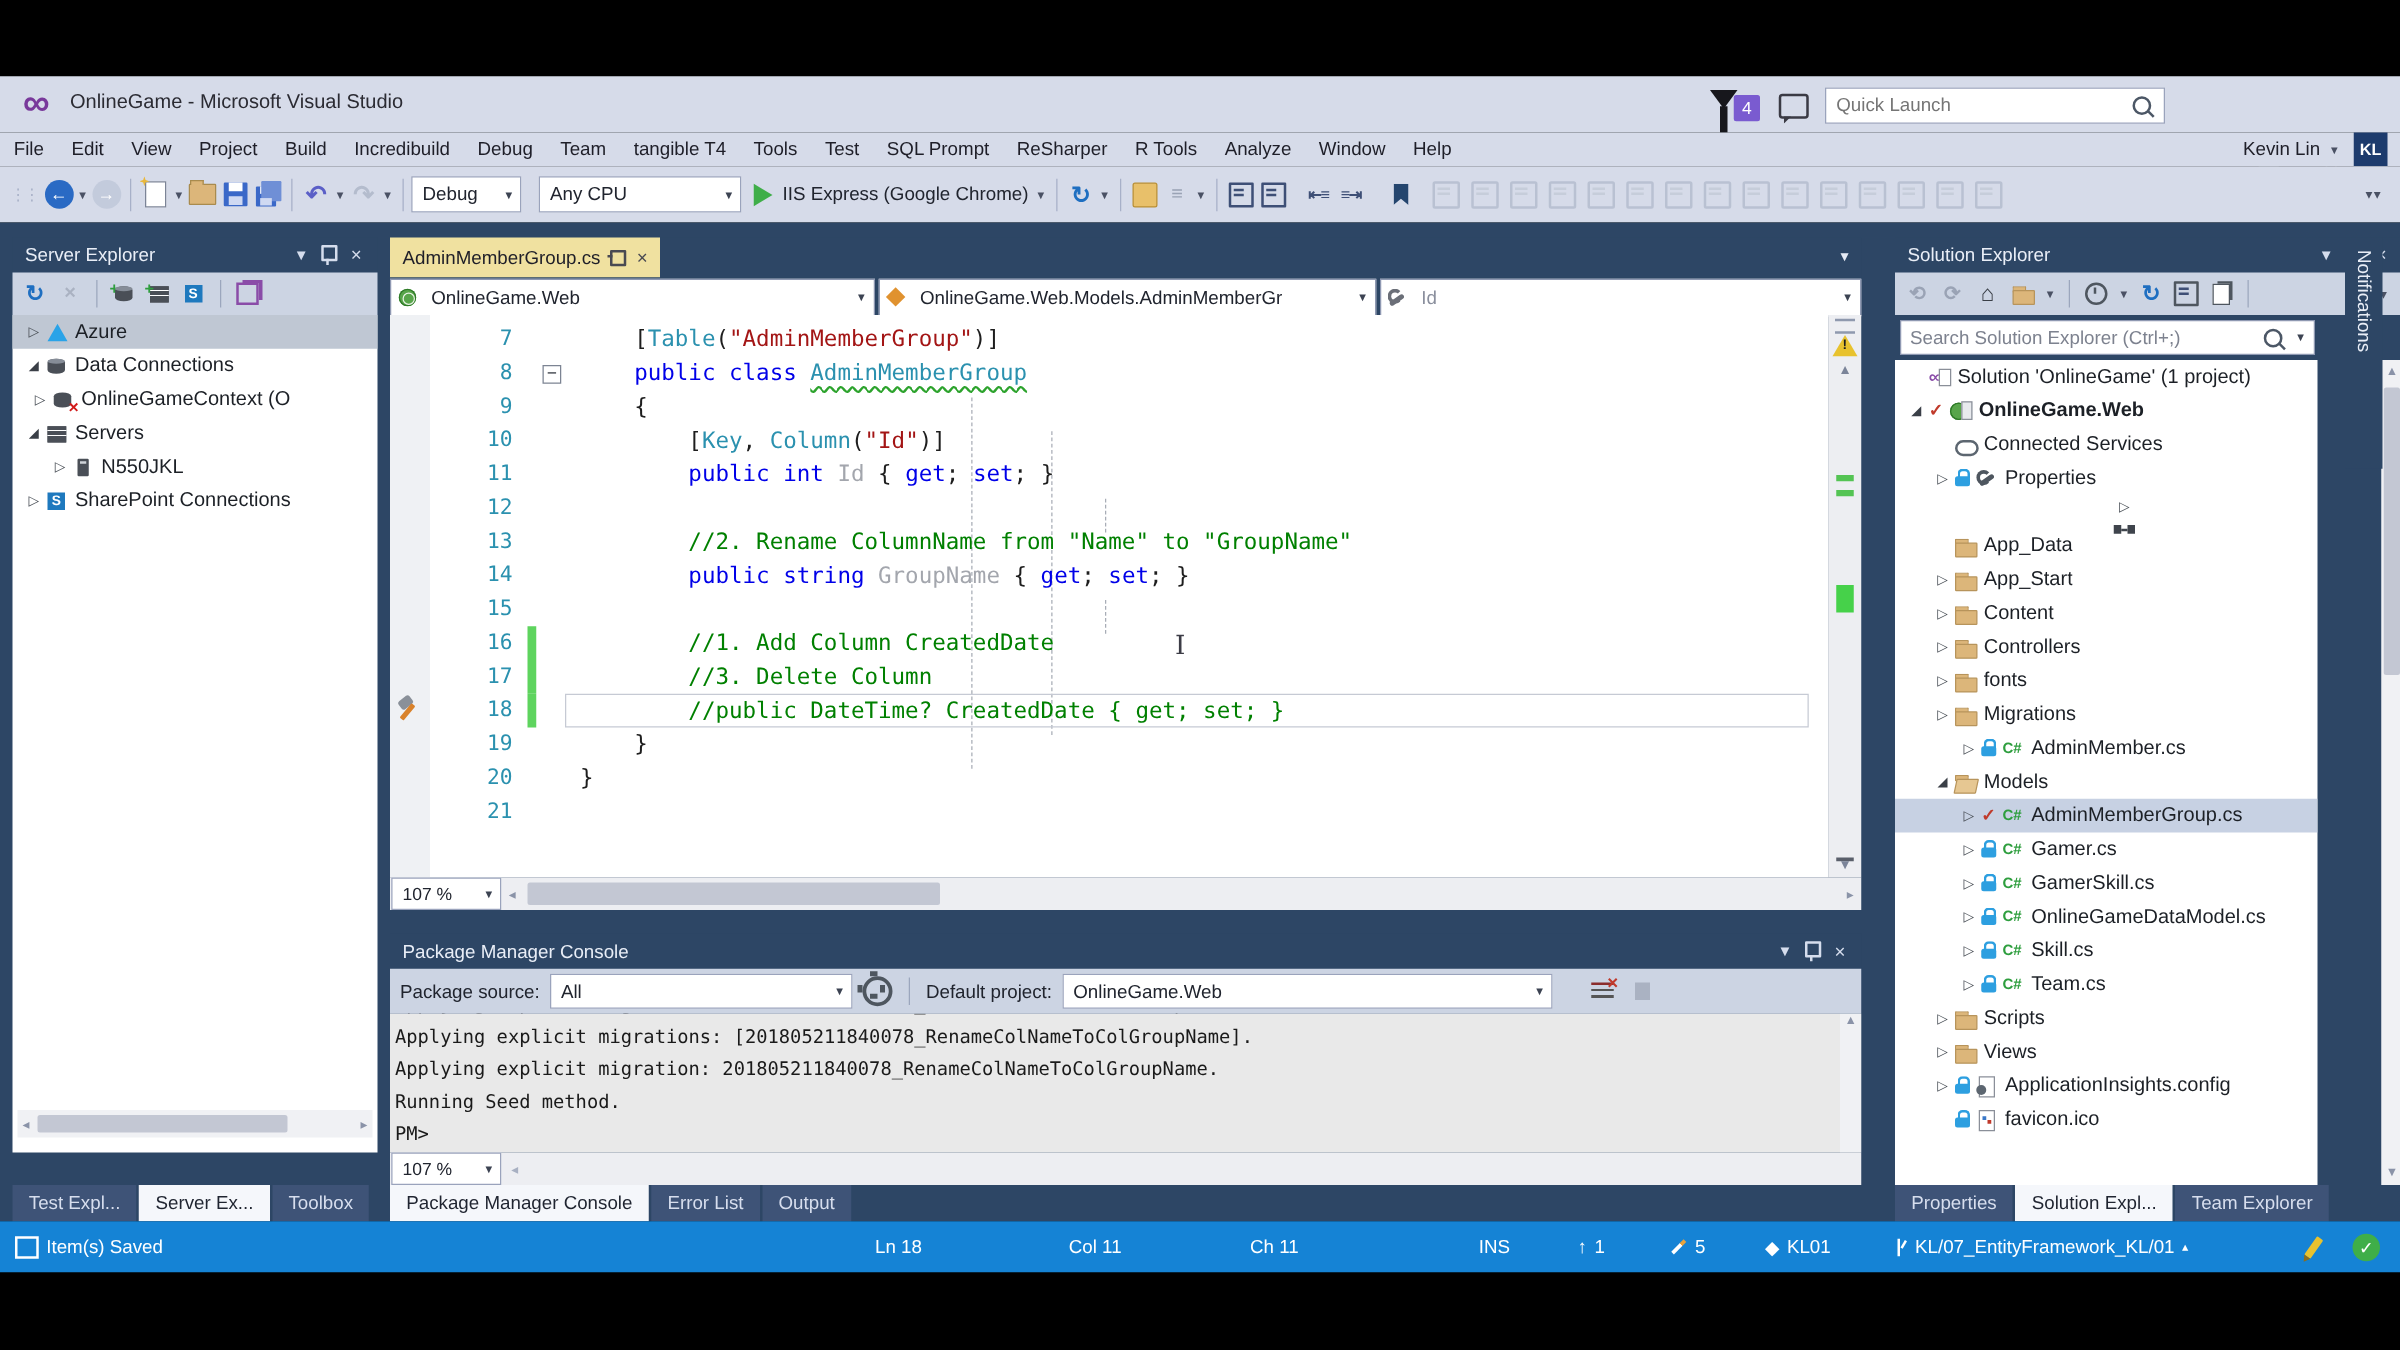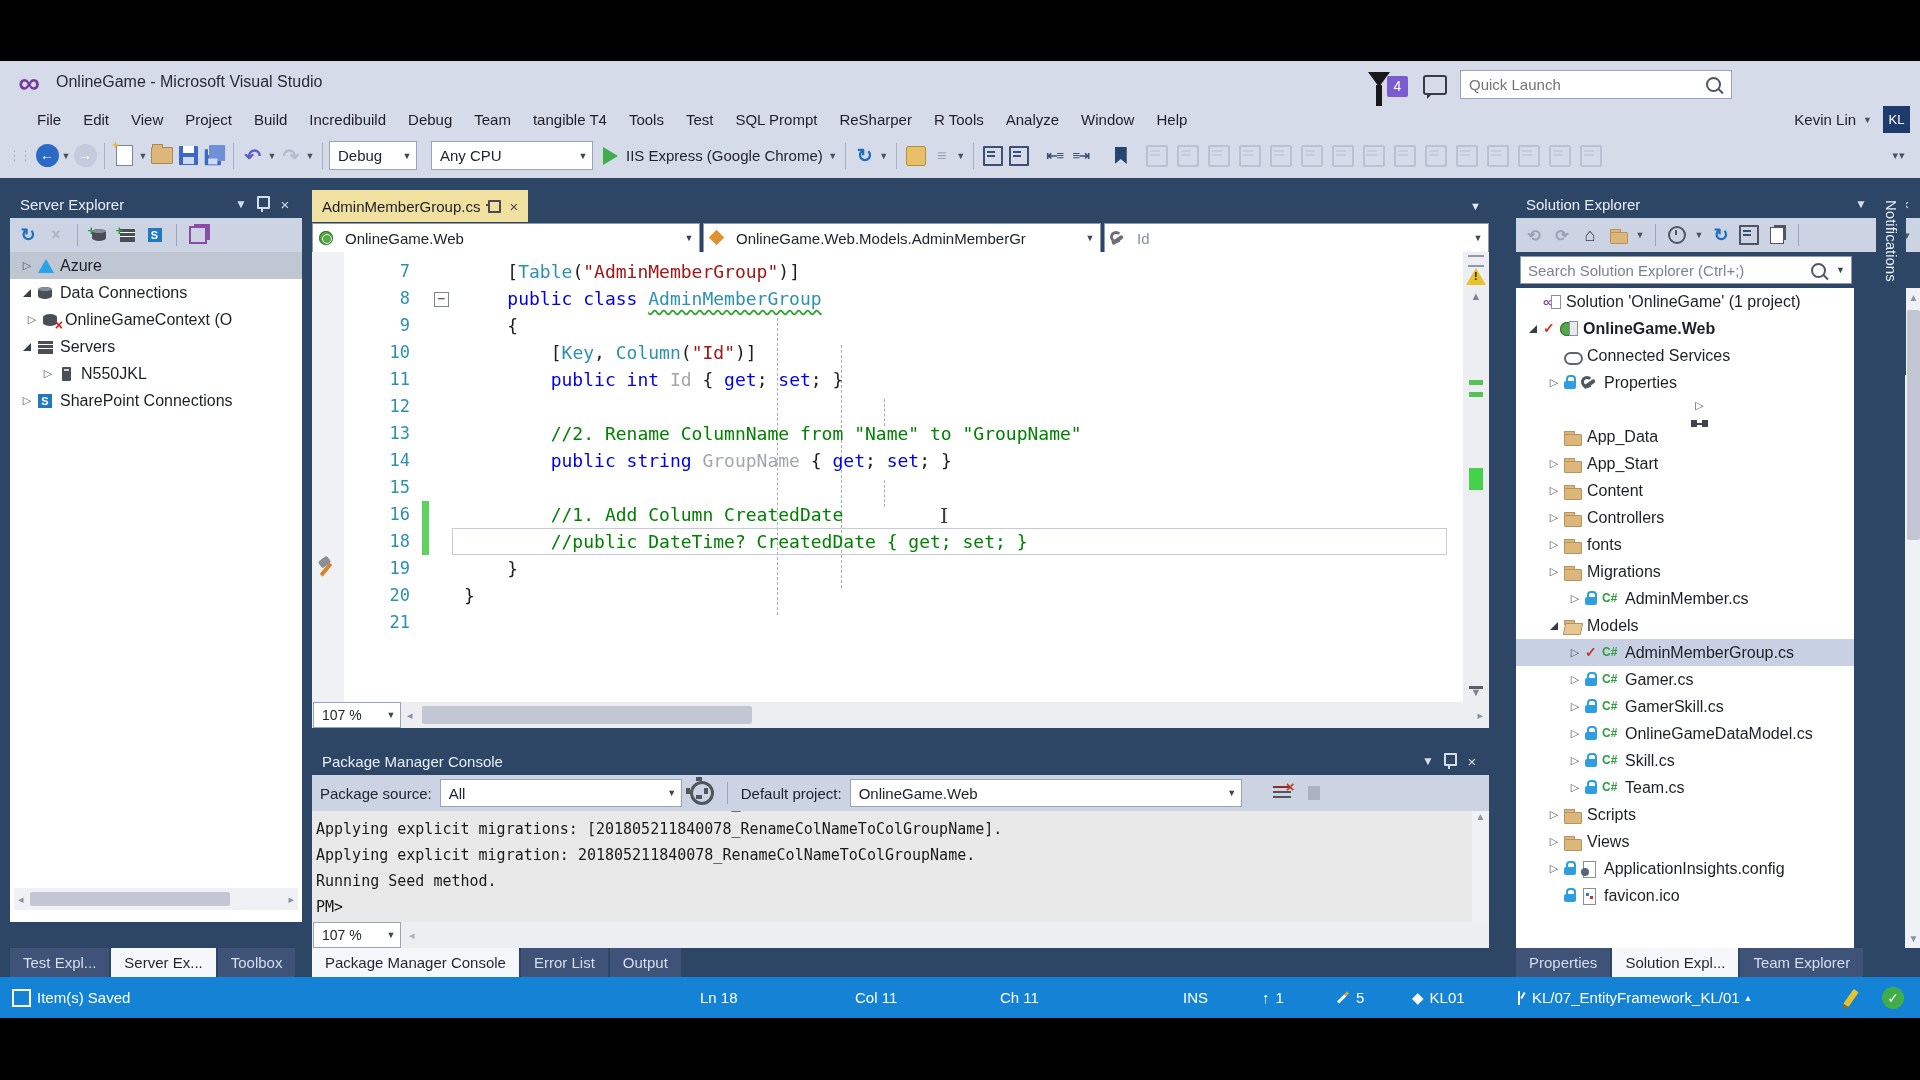--- a/index.html
+++ b/index.html
@@ -21,25 +21,25 @@
     clip-path:polygon(0 0,100% 0,0 100%);}
   #quick-launch{left:1460px;top:9px;width:270px;height:27px;background:#fff;border:1px solid #9aa3bc;display:flex;align-items:center;}
   #quick-launch input{border:none;outline:none;flex:1;font-size:15px;color:#8a8f9d;padding:0 8px;background:transparent;
     font-family:"Liberation Sans",sans-serif;}
   .mag{width:11px;height:11px;border:2px solid #4c5766;border-radius:50%;position:relative;margin-right:10px;flex:none;}
   .mag:after{content:"";position:absolute;width:7px;height:2px;background:#4c5766;transform:rotate(45deg);left:9px;top:11px;}
   .winbtn{top:61px;height:34px;width:40px;color:#222;text-align:center;font-size:18px;line-height:32px;}
   #btn-restore span{display:inline-block;width:12px;height:11px;border:2px solid #222;position:relative;top:3px;}
   
   #menubar{top:106px;left:0;width:1920px;height:27px;background:#d6dbe9;display:flex;align-items:center;}
-  #menu-items{display:flex;padding-left:26px;}
+  #menu-items{display:flex;padding-left:0;}
   .menu-item{padding:0 11px;font-size:15px;color:#1e1e28;line-height:27px;}
   #user-area{position:absolute;right:48px;top:0;height:27px;display:flex;align-items:center;font-size:15px;color:#1e1e28;gap:7px;}
   #avatar{position:absolute;right:10px;top:0px;width:27px;height:27px;background:#1d3b6d;color:#fff;font-size:13px;
-    text-align:center;line-height:27px;}
+    text-align:center;line-height:27px;font-weight:bold;}
   
   #toolbar{top:133px;left:0;width:1920px;height:45px;background:#d6dbe9;display:flex;align-items:center;}
   .tsep{width:1px;height:26px;background:#a7b0c8;margin:0 6px;flex:none;}
   .tbtn{width:26px;height:26px;flex:none;position:relative;display:flex;align-items:center;justify-content:center;font-size:17px;}
   .caret{width:12px;flex:none;font-size:9px;color:#4a5164;text-align:center;}
   .grip{color:#aab3c9;font-size:13px;letter-spacing:-2px;margin:0 4px 0 8px;}
   .t-back{width:23px;height:23px;border-radius:50%;background:#2a6ac4;color:#fff;font-size:14px;line-height:23px;text-align:center;}
   .t-fwd{width:23px;height:23px;border-radius:50%;background:#c3cbdc;color:#fff;font-size:14px;line-height:23px;text-align:center;}
   .doc{width:15px;height:19px;background:#fff;border:1px solid #7c8497;position:relative;}
   .doc .spark{position:absolute;left:-5px;top:-5px;width:8px;height:8px;background:#e9b83c;clip-path:polygon(50% 0,62% 38%,100% 50%,62% 62%,50% 100%,38% 62%,0 50%,38% 38%);}
@@ -510,20 +510,26 @@
           <span class="cl-fold"></span>
           <span class="cl-text"></span>
         </div>
         <div class="code-line">
           <span class="cl-ln">16</span>
           <span class="cl-bar chg"></span>
           <span class="cl-fold"></span>
           <span class="cl-text"><span class="com">        //1. Add Column CreatedDate</span></span>
         </div>
         <div class="code-line">
+          <span class="cl-ln">17</span>
+          <span class="cl-bar chg"></span>
+          <span class="cl-fold"></span>
+          <span class="cl-text"><span class="com">        //3. Delete Column</span></span>
+        </div>
+        <div class="code-line">
           <span class="cl-ln">18</span>
           <span class="cl-bar chg"></span>
           <span class="cl-fold"></span>
           <span class="cl-text"><span class="com">        //public DateTime? CreatedDate { get; set; }</span></span>
           <div class="cl-box"></div>
         </div>
         <div class="code-line">
           <span class="cl-ln">19</span>
           <span class="cl-bar"></span>
           <span class="cl-fold"></span>

